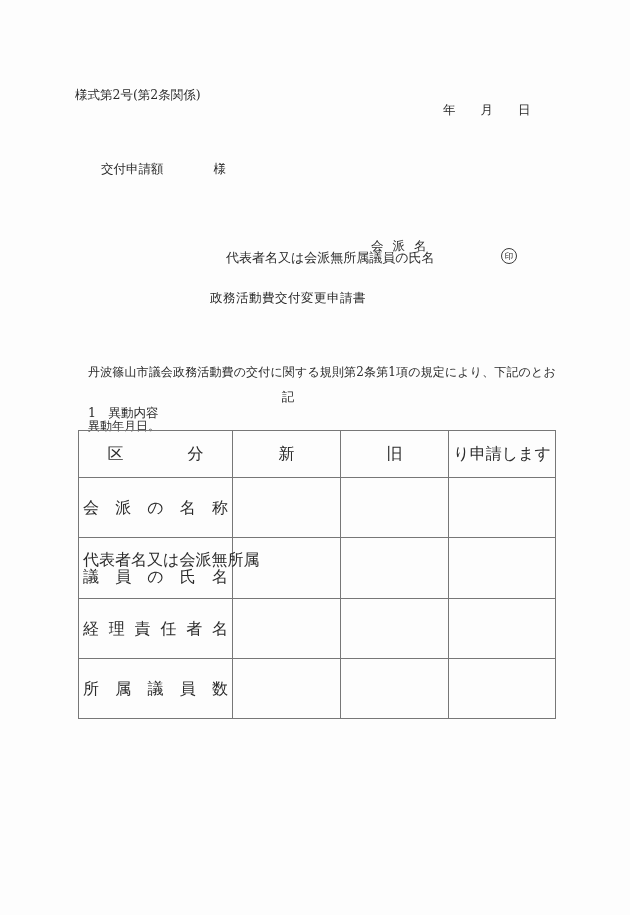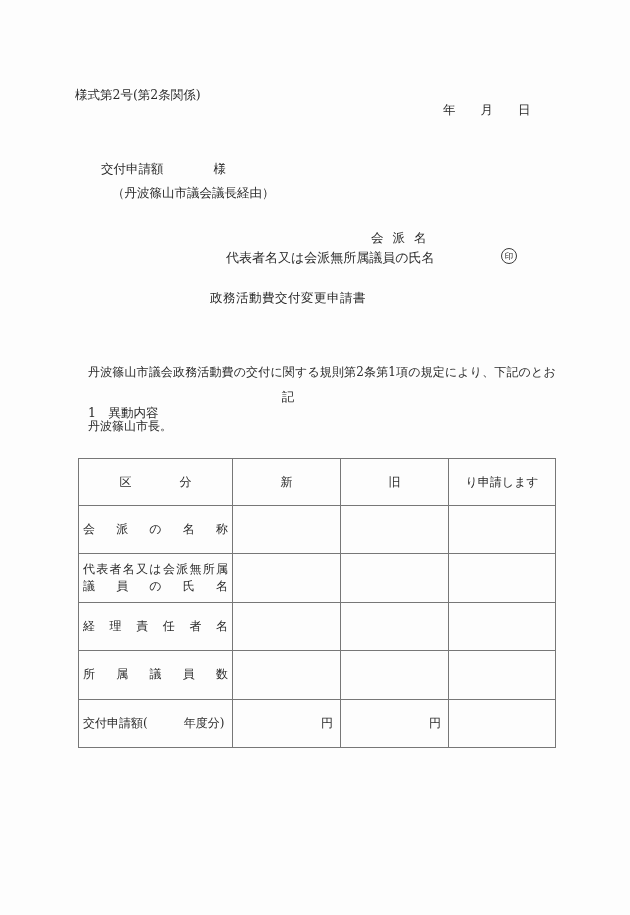--- a/index.html
+++ b/index.html
@@ -11,42 +11,42 @@
   .abs { position:absolute; white-space:pre; }
   .fs12  { font-size:12px;  line-height:15px; }
   .fs125 { font-size:12.5px; line-height:15px; }
   .fs10  { font-size:13px; line-height:13px; }
   .center-line { left:0; width:576px; text-align:center; }
 
   .form-number   { left:75;  top:87px;  left:75px; }
   .date-line     { left:443px; top:102px; }
   .addressee     { left:101px; top:161px; }
   .via-line      { left:112px; top:185px; }
-  .faction-label { left:371px; top:230px; letter-spacing:9px; }
+  .faction-label { left:371px; top:238px; letter-spacing:9px; }
   .rep-label     { left:226px; top:251px; }
   .seal {
     left:501px; top:248px; width:14px; height:14px;
     border:1px solid #3a3a3a; border-radius:50%;
     display:flex; align-items:center; justify-content:center;
     font-size:8.5px; line-height:1; white-space:normal;
   }
   .doc-title { top:290px; letter-spacing:0.5px; }
   .body-para { left:88px; top:330px; width:468px; }
   .body-para .pline { line-height:24px; height:24px; white-space:pre; }
   .ki-marker { top:389px; }
   .section-heading { left:88px; top:405px; }
 
   .dist-line { display:flex; justify-content:space-between; }
 
   table.change-table {
-    position:absolute; left:78px; top:458px;
+    position:absolute; left:78px; top:430px;
     width:477px; height:289px;
     border-collapse:collapse; table-layout:fixed;
     border:1.5px solid #555;
-    font-size:12px;
+    font-size:16px;
   }
   .change-table th, .change-table td {
     border:1px solid #777; font-weight:normal; padding:0;
   }
   .change-table thead tr { height:47px; }
   .change-table tbody tr { height:48.4px; }
   .change-table th { text-align:center; vertical-align:middle; white-space:pre; }
   td.label-cell { vertical-align:middle; padding:0 4px; }
   td.label-cell .lline { line-height:17px; }
   td.value-cell { vertical-align:middle; }
@@ -56,33 +56,32 @@
 <body>
 
 <div class="page">
 
   <div class="abs fs125 form-number">様式第2号(第2条関係)</div>
 
   <div class="abs fs125 date-line">年　　月　　日</div>
 
   <div class="abs fs125 addressee">交付申請額　　　　様</div>
 
-  <div class="abs fs125 via-line">（丹波篠山市議会議長経由）</div>
 
   <div class="abs fs125 faction-label">会派名</div>
 
   <div class="abs fs10 rep-label">代表者名又は会派無所属議員の氏名</div>
 
   <div class="abs seal">印</div>
 
   <div class="abs fs125 center-line doc-title">政務活動費交付変更申請書</div>
 
   <div class="abs fs12 body-para">
     <div class="pline dist-line"><span>丹</span><span>波</span><span>篠</span><span>山</span><span>市</span><span>議</span><span>会</span><span>政</span><span>務</span><span>活</span><span>動</span><span>費</span><span>の</span><span>交</span><span>付</span><span>に</span><span>関</span><span>す</span><span>る</span><span>規</span><span>則</span><span>第</span><span>2</span><span>条</span><span>第</span><span>1</span><span>項</span><span>の</span><span>規</span><span>定</span><span>に</span><span>よ</span><span>り</span><span>、</span><span>下</span><span>記</span><span>の</span><span>と</span><span>お</span></div>
-    <div class="pline">丹波篠山市長。</div>
+    <div class="pline">異動年月日。</div>
   </div>
 
   <div class="abs fs125 center-line ki-marker">記</div>
 
   <div class="abs fs125 section-heading">1　異動内容</div>
 
   <table class="change-table">
     <colgroup>
       <col style="width:154px">
         <col style="width:108px">
@@ -161,24 +160,16 @@
               <span>属</span>
               <span>議</span>
               <span>員</span>
               <span>数</span>
             </div>
           </td>
           <td class="value-cell"></td>
           <td class="value-cell"></td>
           <td class="value-cell"></td>
         </tr>
-        <tr>
-          <td class="label-cell">
-            <div class="lline">交付申請額(　　　年度分)</div>
-          </td>
-          <td class="value-cell yen">円</td>
-          <td class="value-cell yen">円</td>
-          <td class="value-cell"></td>
-        </tr>
       </tbody>
   </table>
 
 </div>
 
 </body></html>

